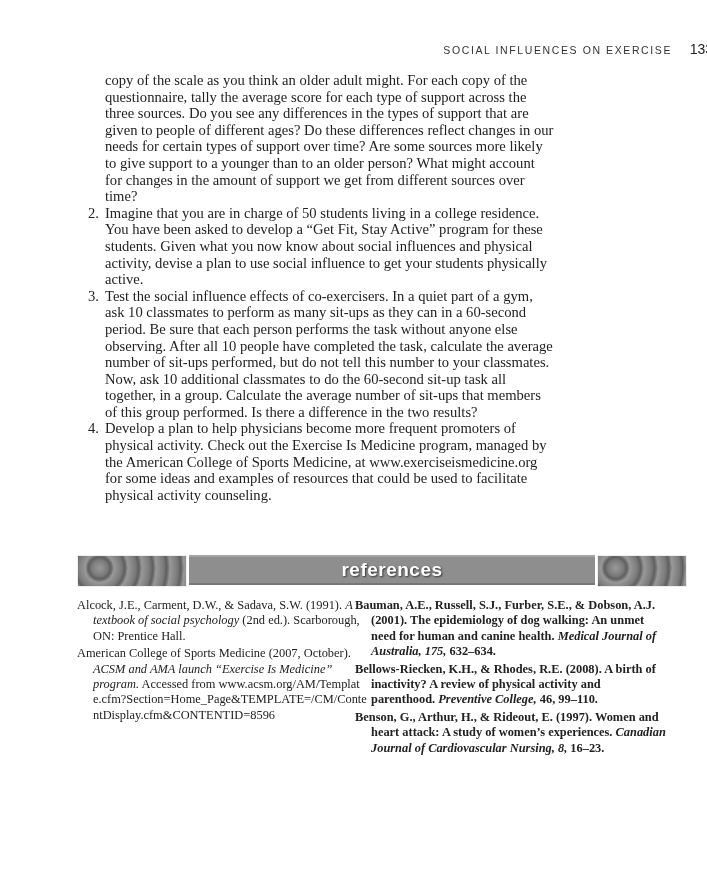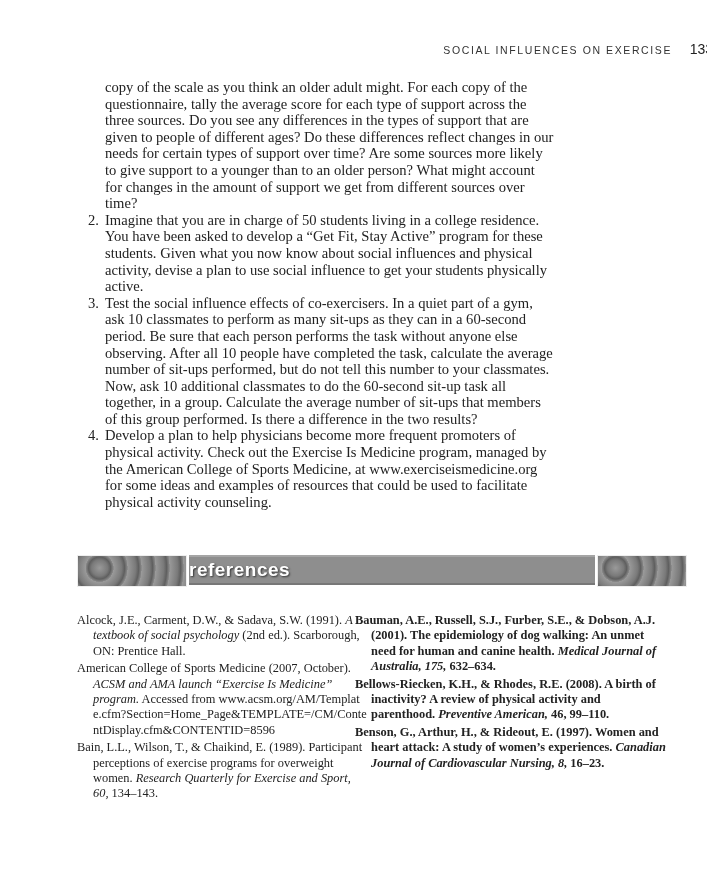--- a/index.html
+++ b/index.html
@@ -1,30 +1,30 @@
 <!DOCTYPE html>
 <html><head>
 <meta charset="utf-8">
 <style>
   html, body { margin: 0; padding: 0; background: #ffffff; }
   body { width: 707px; height: 896px; position: relative; overflow: hidden; color: #222; font-family: "Liberation Serif", "DejaVu Serif", serif; }
   .running-head { position: absolute; top: 40px; left: 0; width: 707px; height: 20px; padding-left: 48px; }
   .rh-title { position: absolute; right: 83px; top: 4px; font-family: "Liberation Sans", sans-serif; font-size: 10.5px; letter-spacing: 1.6px; color: #333; }
   .rh-page { position: absolute; right: 42px; top: 1px; font-family: "Liberation Sans", sans-serif; font-size: 14px; font-weight: normal; color: #222; }
-  .body-text { position: absolute; left: 75px; top: 72px; width: 480px; font-size: 14.6px; line-height: 16.6px; margin-top: 7px; }
+  .body-text { position: absolute; left: 75px; top: 72px; width: 480px; font-size: 14.6px; line-height: 16.6px; }
   .para-cont { margin: 0 0 0 30px; }
   .item { position: relative; padding-left: 30px; margin-top: 0; }
   .item-num { position: absolute; left: 0; width: 24px; text-align: right; }
   .refs-banner { position: absolute; left: 77px; top: 555px; width: 610px; height: 30px; display: flex; gap: 2px; }
   .stones { height: 30px; background: repeating-radial-gradient(circle at 20% 40%, #9a9a9a 0, #7a7a7a 8px, #5f5f5f 11px, #8c8c8c 14px); border: 1px solid #eee; }
   .stones.left { width: 108px; }
   .stones.right { width: 88px; }
-  .banner-mid { flex: 1; background: #8e8e8e; display: flex; align-items: center; box-shadow: inset 0 -2px 0 #777, inset 0 2px 0 #a5a5a5; }
+  .banner-mid { flex: 1; background: #8e8e8e; display: flex; align-items: center; justify-content: center; box-shadow: inset 0 -2px 0 #777, inset 0 2px 0 #a5a5a5; }
   .banner-title { font-family: "Liberation Sans", sans-serif; font-weight: bold; font-size: 19px; color: #fff; text-shadow: 1px 1px 2px #333; letter-spacing: 0.5px; }
-  .refs { position: absolute; top: 598px; font-size: 12.4px; line-height: 15.4px; margin-top: 15px; }
+  .refs { position: absolute; top: 598px; font-size: 12.4px; line-height: 15.4px; }
   .refs.col1 { left: 77px; width: 290px; }
   .refs.col2 { left: 355px; width: 312px; font-weight: bold; }
   .ref { padding-left: 16px; text-indent: -16px; margin-bottom: 2px; }
   .ref i { font-style: italic; }
 </style>
 </head>
 <body>
 
 <div class="running-head">
   <span class="rh-title">SOCIAL INFLUENCES ON EXERCISE</span>
@@ -51,20 +51,19 @@
   <div class="stones left"></div>
   <div class="banner-mid">
     <span class="banner-title">references</span>
   </div>
   <div class="stones right"></div>
 </div>
 
 <div class="refs col1">
   <div class="ref"><span>Alcock, J.E., Carment, D.W., &amp; Sadava, S.W. (1991). </span><i>A textbook of social psychology</i><span> (2nd ed.). Scarborough, ON: Prentice Hall.</span></div>
   <div class="ref"><span>American College of Sports Medicine (2007, October). </span><i>ACSM and AMA launch “Exercise Is Medicine” program.</i><span style="word-break:break-all;"> Accessed from www.acsm.org/AM/Template.cfm?Section=Home_Page&amp;TEMPLATE=/CM/ContentDisplay.cfm&amp;CONTENTID=8596</span></div>
-  <div class="ref"><span>Bain, L.L., Wilson, T., &amp; Chaikind, E. (1989). Participant perceptions of exercise programs for overweight women. </span><i>Research Quarterly for Exercise and Sport, 60,</i><span> 134–143.</span></div>
 </div>
 
 <div class="refs col2">
   <div class="ref"><span>Bauman, A.E., Russell, S.J., Furber, S.E., &amp; Dobson, A.J. (2001). The epidemiology of dog walking: An unmet need for human and canine health. </span><i>Medical Journal of Australia, 175,</i><span> 632–634.</span></div>
-  <div class="ref"><span>Bellows-Riecken, K.H., &amp; Rhodes, R.E. (2008). A birth of inactivity? A review of physical activity and parenthood. </span><i>Preventive American,</i><span> 46, 99–110.</span></div>
+  <div class="ref"><span>Bellows-Riecken, K.H., &amp; Rhodes, R.E. (2008). A birth of inactivity? A review of physical activity and parenthood. </span><i>Preventive College,</i><span> 46, 99–110.</span></div>
   <div class="ref"><span>Benson, G., Arthur, H., &amp; Rideout, E. (1997). Women and heart attack: A study of women’s experiences. </span><i>Canadian Journal of Cardiovascular Nursing, 8,</i><span> 16–23.</span></div>
 </div>
 
 </body></html>

